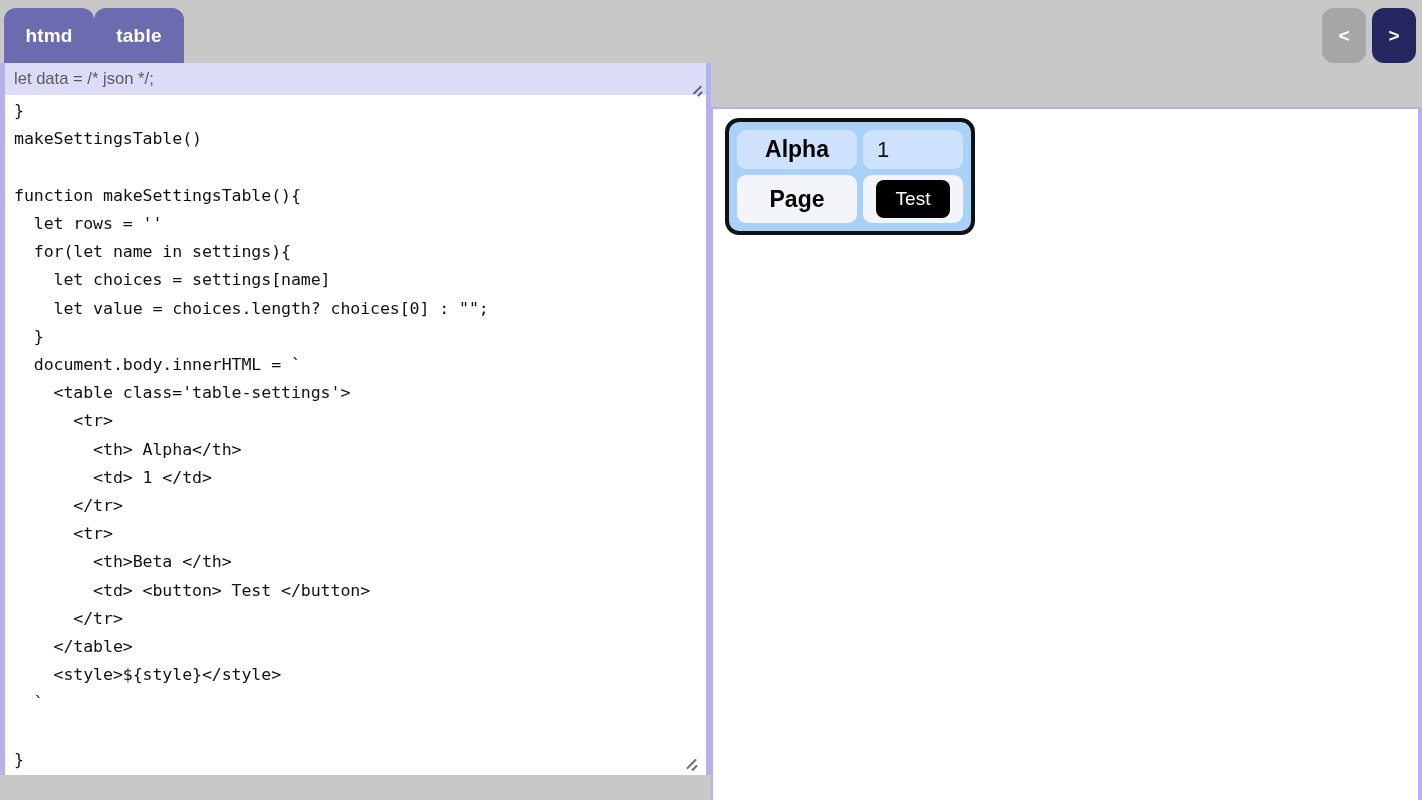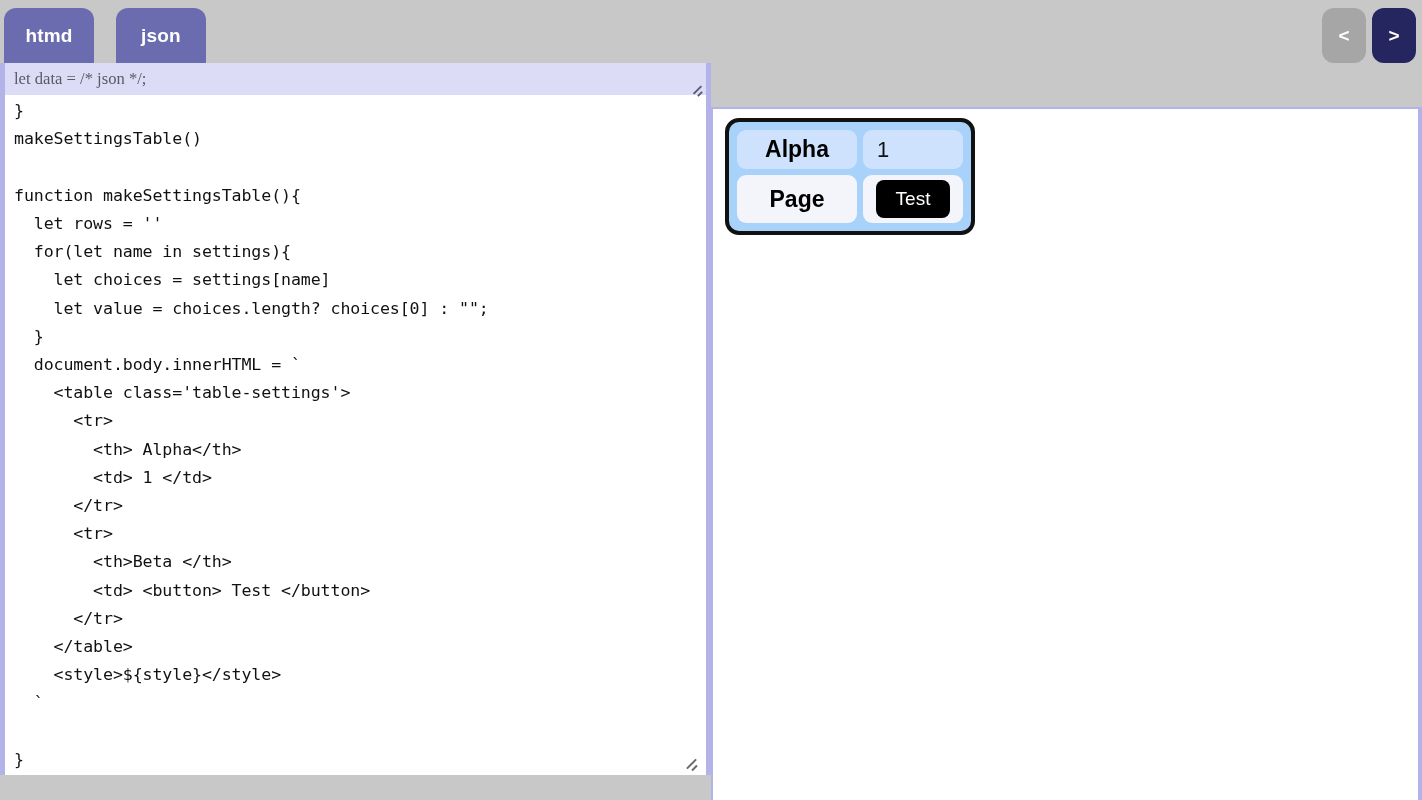--- a/index.html
+++ b/index.html
@@ -21,21 +21,21 @@
     width: 1422px;
     height: 63px;
     background: #c8c8c8;
   }
 
   #tabs {
     position: absolute;
     left: 4px;
     top: 8px;
     display: flex;
-    gap: 22px;
+    gap: 0;
   }
   .tab {
     width: 90px;
     height: 55px;
     border-radius: 12px 12px 0 0;
     background: #6b6bb0;
     color: #ffffff;
     font-size: 19px;
     font-weight: bold;
     display: flex;
@@ -155,21 +155,21 @@
     top: 0px;
     width: 701px;
     height: 32px;
     background: #dcdcf7;
     border: none;
     outline: none;
     box-sizing: border-box;
     padding: 3px 4px 3px 9px;
     margin: 0;
     color: #5a5a66;
-    font-family: Liberation Serif, serif;
+    font-family: Liberation Sans, sans-serif;
     font-size: 16.6px;
     line-height: 26px;
     resize: none;
     overflow: hidden;
     white-space: pre;
   }
   #overlay-resize {
     position: absolute;
     left: 686px;
     top: 20px;
@@ -259,21 +259,21 @@
     text-align: right;
   }
 </style>
 </head>
 <body>
 
 <div id="topbar">
 
   <div id="tabs">
     <button class="tab">htmd</button>
-    <button class="tab">json</button>
+    <button class="tab">table</button>
   </div>
 
   <div id="pager">
     <button class="pg-btn pg-prev">&lt;</button>
     <button class="pg-btn pg-next">&gt;</button>
   </div>
 
 </div>
 
 <div id="editor-pane">

